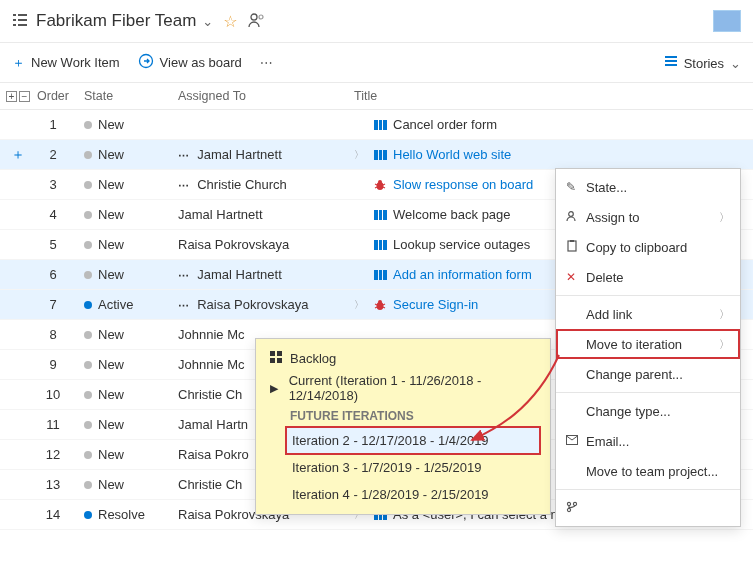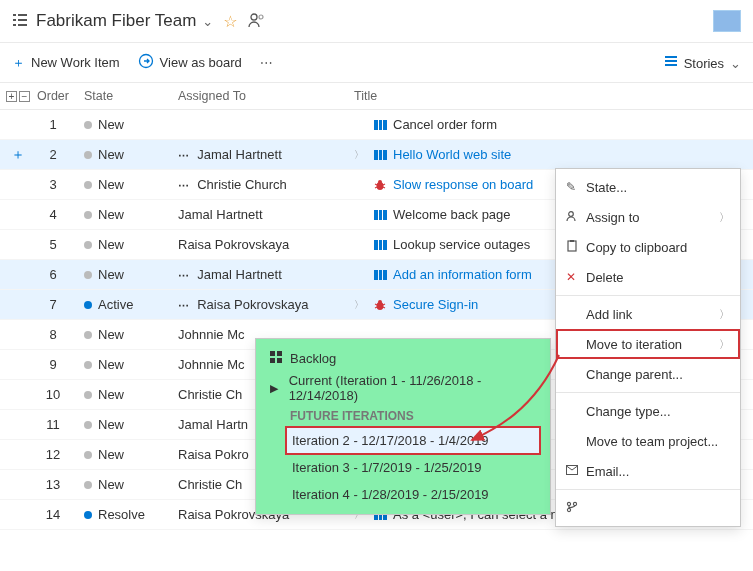--- a/index.html
+++ b/index.html
@@ -100,21 +100,21 @@
   .context-menu .item .label { flex:1; }
   .context-menu .item .sub-chev { color:#888; font-size:11px;}
   .context-menu .sep { height:1px; background:#e5e5e5; margin:3px 0;}
   .context-menu .hl {
     outline:2px solid #d13438; outline-offset:-2px;
   }
   .iteration-menu {
     position:absolute;
     left:255px; top:338px;
     width:296px;
-    background:#86efac;
+    background:#fef9c3;
     border:1px solid #c8c8c8;
     box-shadow:0 4px 12px rgba(0,0,0,0.12);
     z-index:25;
     padding:4px 0 6px 0;
   }
   .iteration-menu .row-i {
     display:flex; align-items:center;
     height:30px; padding:0 14px;
   }
   .iteration-menu .row-i .micon { width:20px; color:#333; font-size:11px;}
@@ -473,31 +473,31 @@
   <div class="item">
     <span class="micon"></span>
     <span class="label">Change parent...</span>
   </div>
   <div class="sep"></div>
   <div class="item">
     <span class="micon"></span>
     <span class="label">Change type...</span>
   </div>
   <div class="item">
-    <span class="micon"></span>
-    <span class="label">Move to team project...</span>
-  </div>
-  <div class="item">
     <span class="micon">
       <svg width="12" height="10" viewBox="0 0 12 10">
           <rect x="0.5" y="0.5" width="11" height="9" fill="none" stroke="#555" stroke-width="1"></rect>
           <path d="M0.5 1L6 5l5.5-4" fill="none" stroke="#555" stroke-width="1"></path>
         </svg>
     </span>
     <span class="label">Email...</span>
+  </div>
+  <div class="item">
+    <span class="micon"></span>
+    <span class="label">Move to team project...</span>
   </div>
   <div class="sep"></div>
   <div class="item">
     <span class="micon">
       <svg width="12" height="12" viewBox="0 0 12 12">
           <circle cx="3" cy="3" r="1.6" fill="none" stroke="#555" stroke-width="1.1"></circle>
           <circle cx="3" cy="9" r="1.6" fill="none" stroke="#555" stroke-width="1.1"></circle>
           <circle cx="9" cy="3" r="1.6" fill="none" stroke="#555" stroke-width="1.1"></circle>
           <path d="M3 4.6v2.8M9 4.6c0 2-4 1-6 2.8" fill="none" stroke="#555" stroke-width="1.1"></path>
         </svg>

